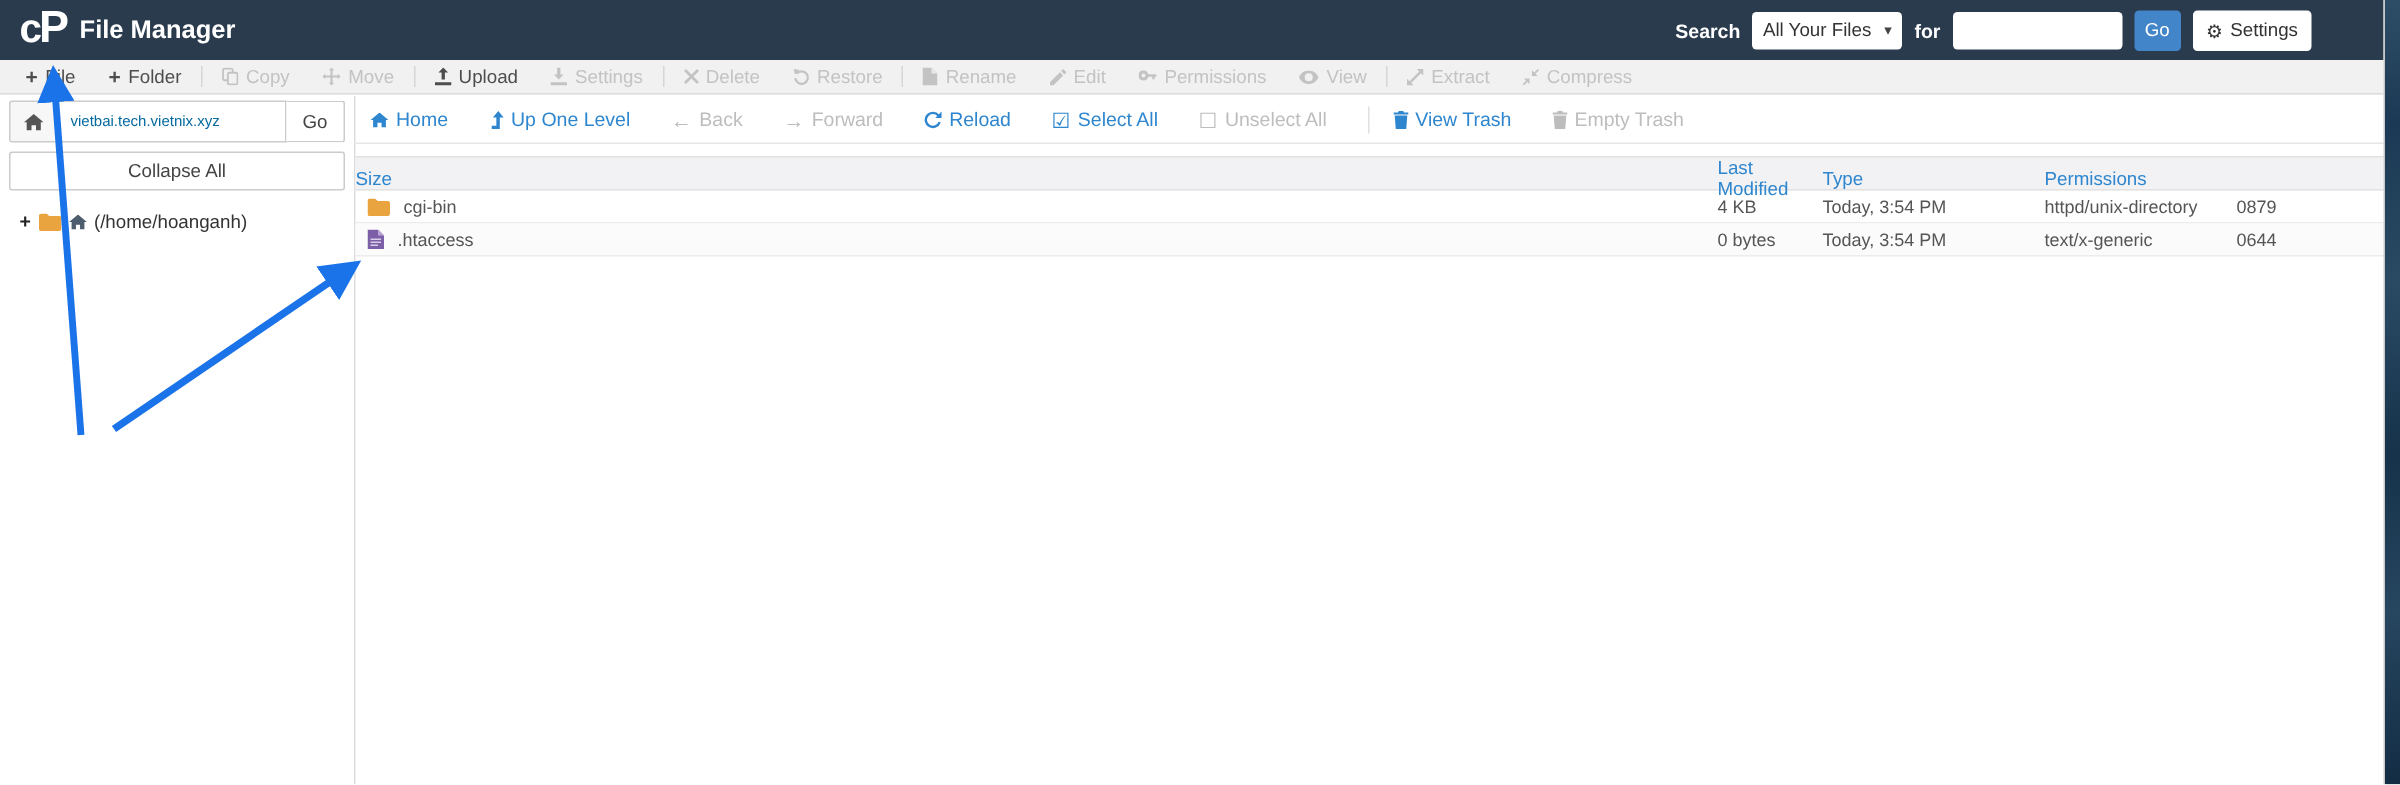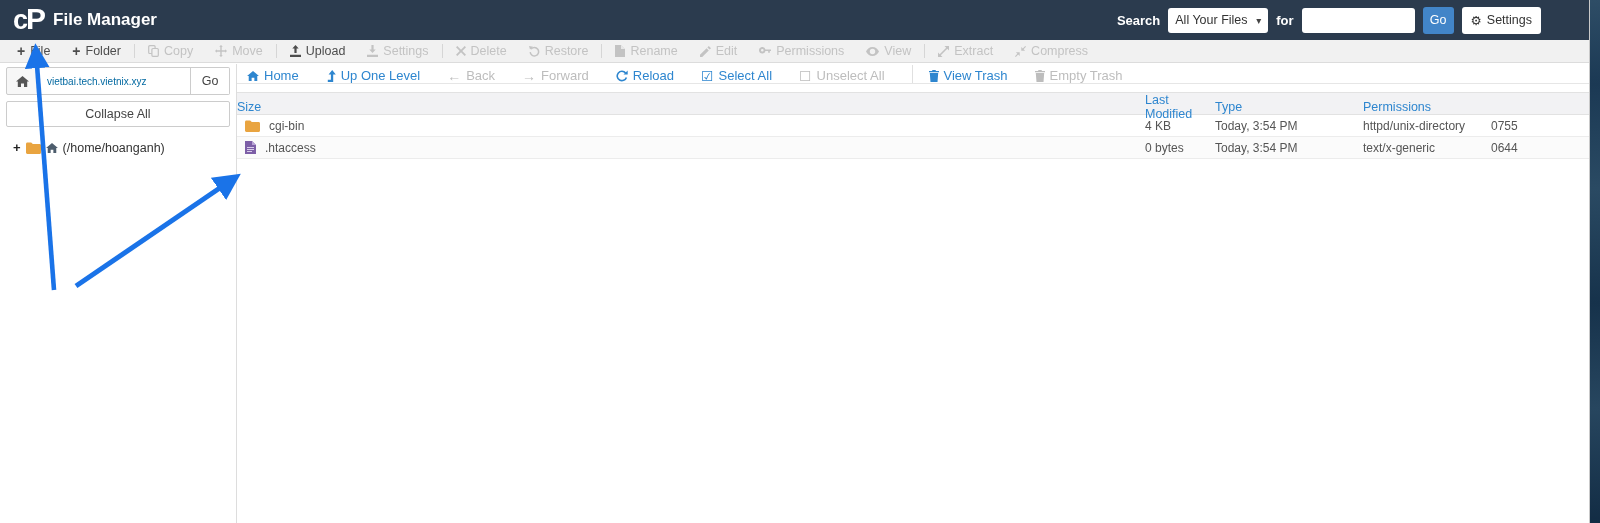--- a/index.html
+++ b/index.html
@@ -49,21 +49,21 @@
   .path-input{flex:1;border:1px solid #ccc;border-left:none;padding:0 8px;font-size:10px;color:#0369a1;min-width:0}
   .go2{width:39px;background:#fff;border:1px solid #ccc;border-left:none;border-radius:0 2px 2px 0;
     font-size:12.5px;color:#444;cursor:pointer}
   .collapse{margin-top:6px;width:100%;height:26px;background:#fff;border:1px solid #ccc;border-radius:2px;
     font-size:12.5px;color:#444;cursor:pointer}
   .tree{margin-top:13px;padding-left:7px;display:flex;align-items:center;gap:5px;font-size:12.5px;color:#333;cursor:pointer}
   .expander{font-weight:bold;font-size:13px;color:#222}
   .tree .house{color:#4d5d6d}
 
   main{flex:1;min-width:0}
-  .nav{height:20px;display:flex;align-items:flex-end;border-bottom:1px solid #e6e6e6;font-size:13px;padding-left:10px}
+  .nav{height:32px;display:flex;align-items:center;border-bottom:1px solid #e6e6e6;font-size:13px;padding-left:10px}
   .nv{display:flex;align-items:center;gap:5px;margin-right:27px;color:var(--link-blue);cursor:pointer;white-space:nowrap}
   .nv.dim{color:#bdbdbd;cursor:default}
   .nv .ar{font-size:14px;line-height:1}
   .nav-div{width:1px;height:18px;background:#e0e0e0;margin-right:16px}
   .cb{font-size:14px;line-height:1}
 
   .thead{margin-top:8px;height:23px;background:#f2f2f4;border-top:1px solid #e2e2e2;border-bottom:1px solid #e2e2e2;
     display:grid;grid-template-columns:1fr 70px 148px 128px 98px;align-items:center;color:var(--link-blue);font-size:12.5px}
   .thead .c-name{padding-left:28px;cursor:pointer}
   .thead span{cursor:pointer}
@@ -319,21 +319,21 @@
           <span class="ic">
               <svg width="15" height="12" viewBox="0 0 15 12">
                 <path fill="#e9a440" d="M0 2c0-.9.6-1.5 1.4-1.5h3.8L6.8 2h6.8c.8 0 1.4.6 1.4 1.4v7.1c0 .8-.6 1.5-1.4 1.5H1.4C.6 12 0 11.4 0 10.6z"></path>
               </svg>
             </span>
           <span>cgi-bin</span>
         </span>
         <span>4 KB</span>
         <span>Today, 3:54 PM</span>
         <span>httpd/unix-directory</span>
-        <span>0755</span>
+        <span>0879</span>
       </div>
 
       <div class="trow alt">
         <span class="name-cell">
           <span class="ic">
               <svg width="11" height="13" viewBox="0 0 11 13">
                 <path fill="#7d5fa7" d="M0 0h7l4 4v9H0z"></path>
                 <path fill="#b9a3d6" d="M7 0l4 4H7z"></path>
                 <path fill="#d8cdea" d="M2 6h7v1H2zm0 2h7v1H2zm0 2h5v1H2z"></path>
               </svg>

